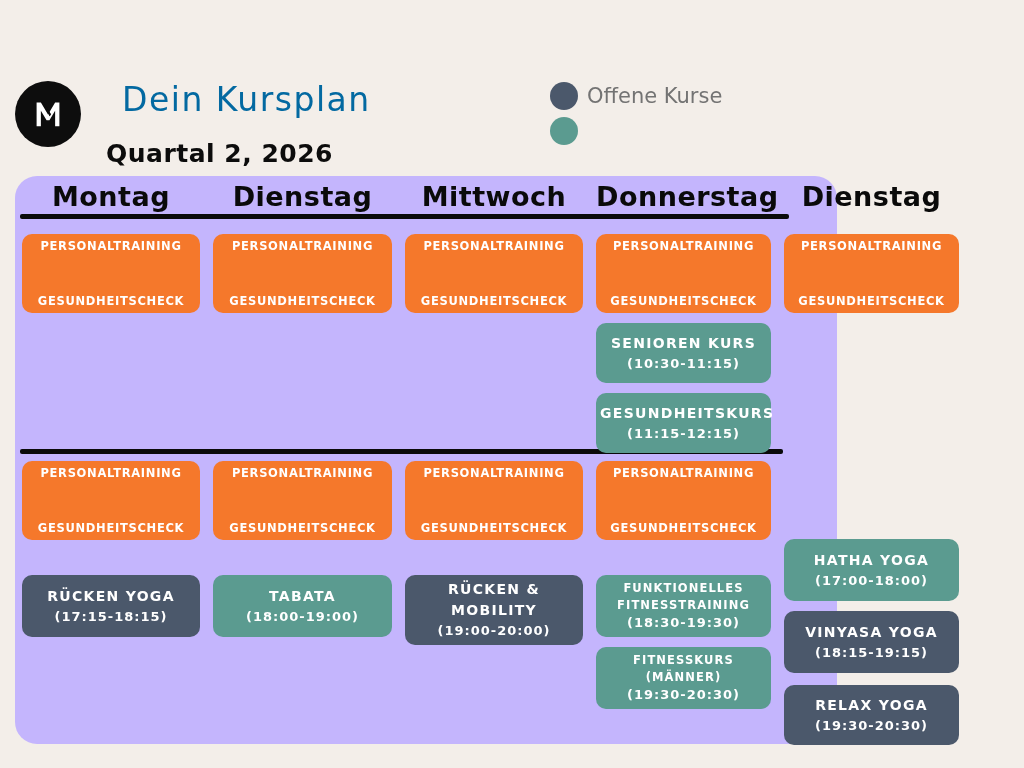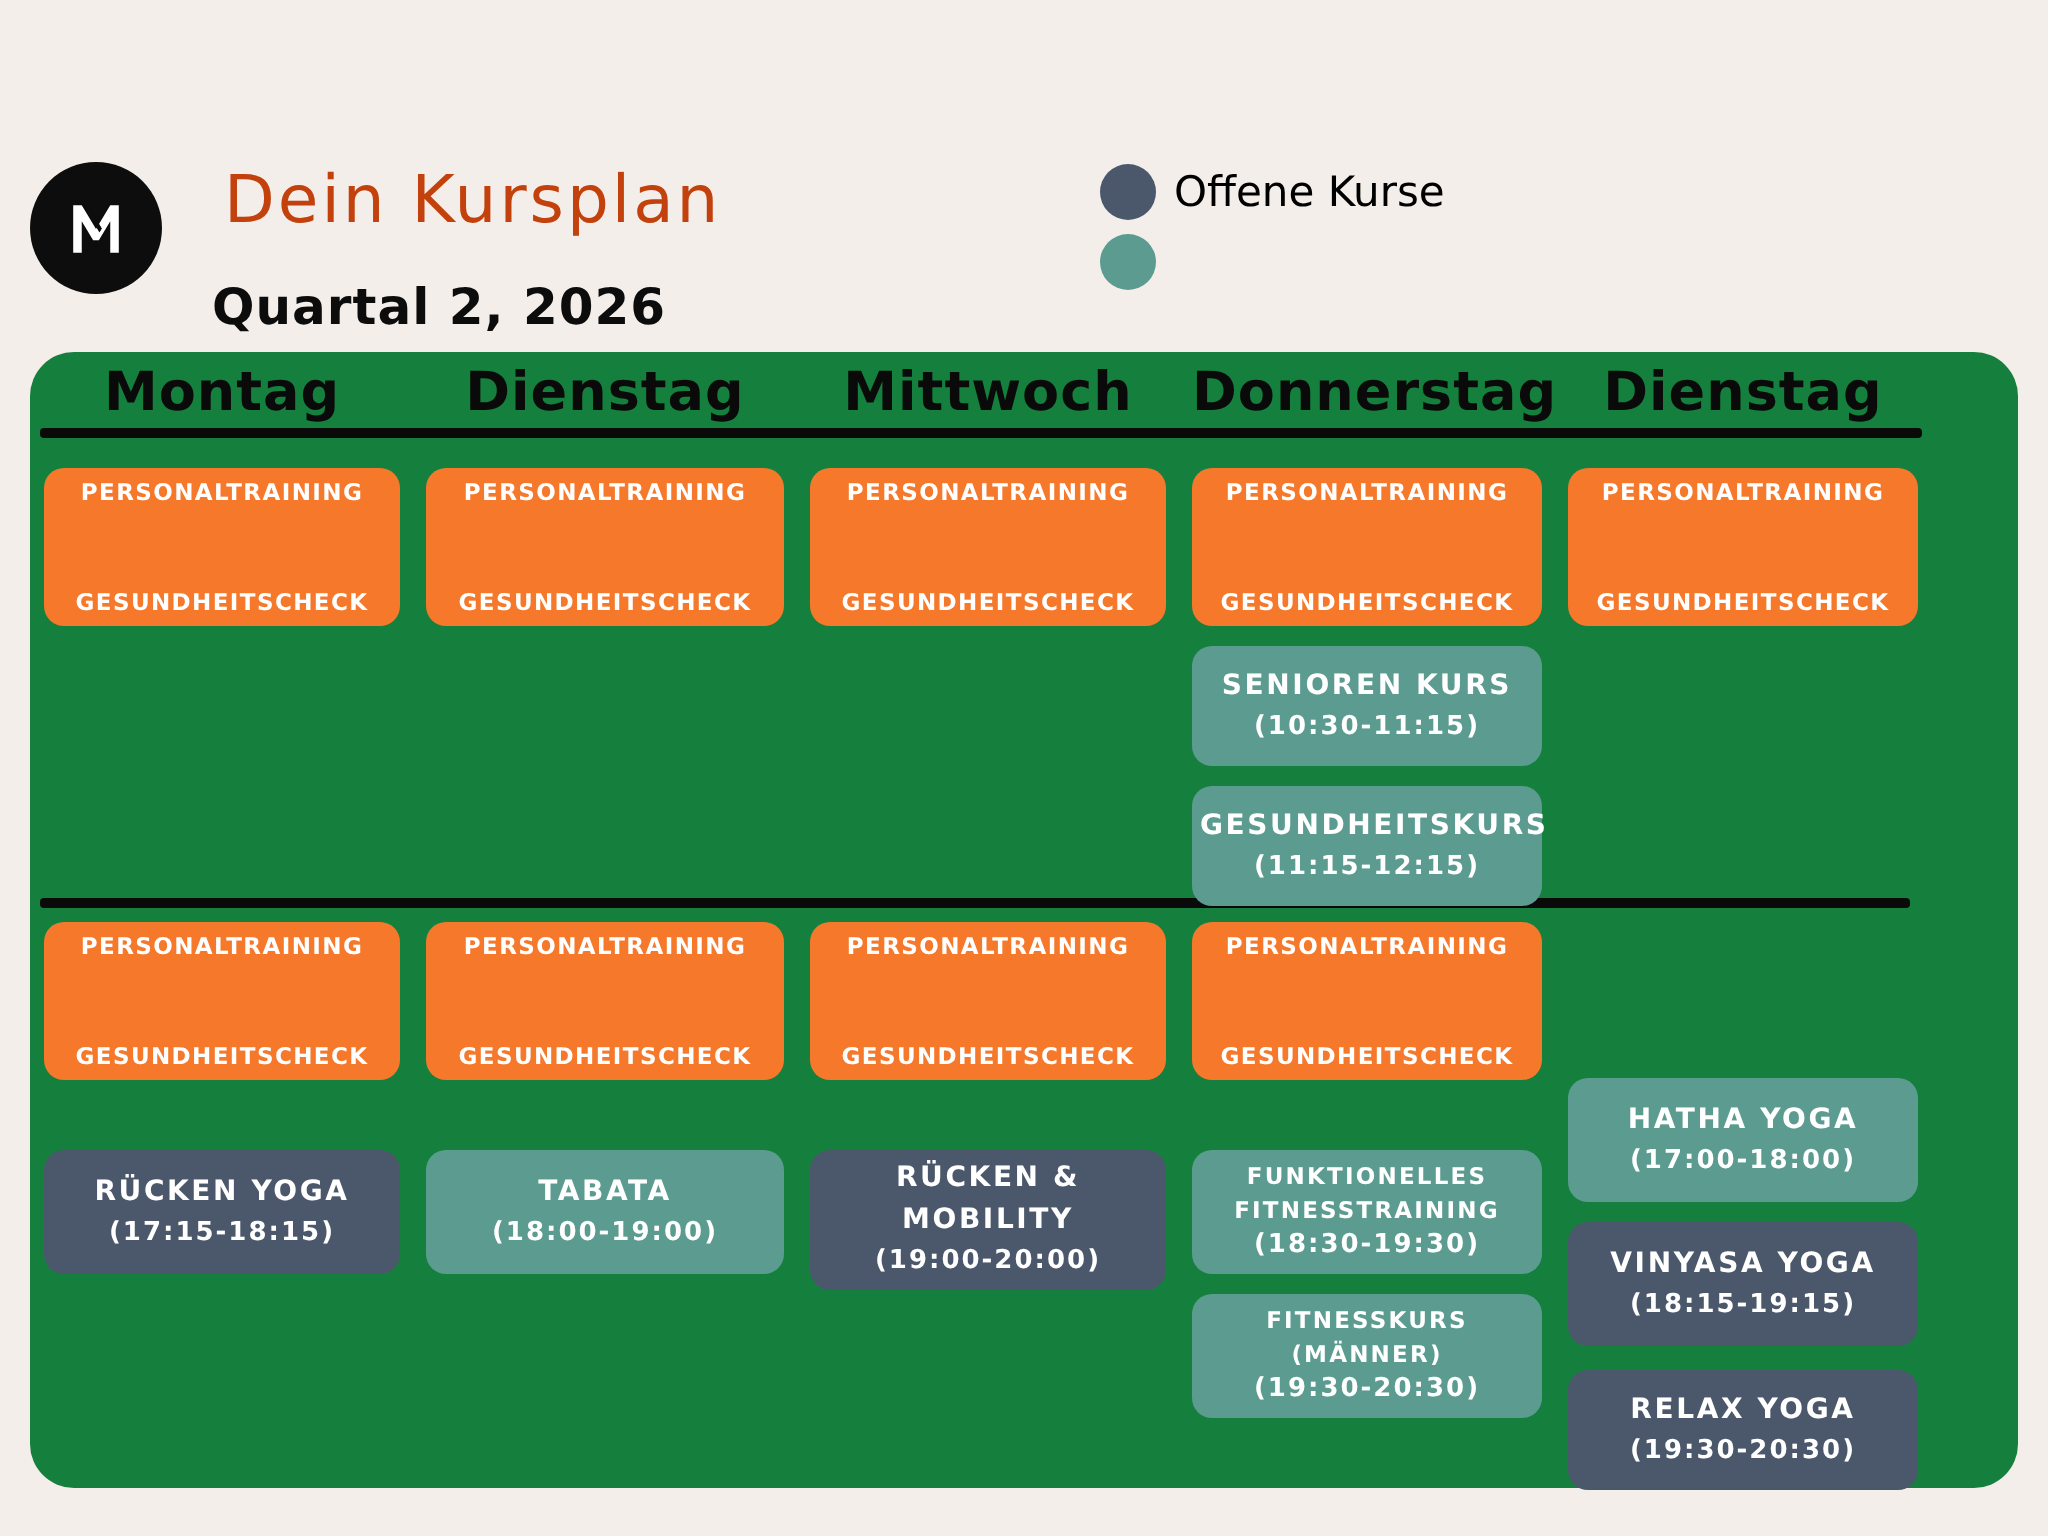--- a/index.html
+++ b/index.html
@@ -8,37 +8,37 @@
     background:#f3eee9;font-family:"DejaVu Sans","Liberation Sans",sans-serif;
     color:#111;
   }
   
   .logo{
     position:absolute;left:15px;top:81px;width:66px;height:66px;border-radius:50%;
     background:#0d0d0d;display:flex;align-items:center;justify-content:center;
   }
   .logo svg{display:block;}
   .title{
-    position:absolute;left:112px;top:80px;font-size:33px;font-weight:400;
-    letter-spacing:1.5px;color:#c2410c;
+    position:absolute;left:122px;top:80px;font-size:33px;font-weight:400;
+    letter-spacing:1.5px;color:#0369a1;
   }
   .subtitle{
     position:absolute;left:106px;top:119px;font-size:25px;font-weight:bold;
     letter-spacing:0.5px;color:#0c0c0c;margin-top:20px;
   }
   .legend{position:absolute;left:550px;top:82px;display:flex;flex-direction:column;gap:7px;}
   .legend-item{display:flex;align-items:center;gap:9px;}
   .legend-dot{width:28px;height:28px;border-radius:50%;flex:0 0 auto;}
   .legend-dot.open{background:#4b586b;}
   .legend-dot.prevention{background:#5b9b90;}
-  .legend-label{font-size:21px;color:#000000;}
+  .legend-label{font-size:21px;color:#737373;}
   
   .card{
-    position:absolute;left:15px;top:176px;width:994px;height:568px;
-    background:#15803d;border-radius:22px;
+    position:absolute;left:15px;top:176px;width:822px;height:568px;
+    background:#c4b5fd;border-radius:22px;
   }
   .grid5{
     display:grid;
     grid-template-columns:178px 179px 178px 175px 175px;
     column-gap:13px;
     padding-left:7px;
   }
   .header-row{padding-top:5px;}
   .day-header{
     font-size:27px;font-weight:bold;text-align:center;letter-spacing:0.5px;color:#0a0a0a;

